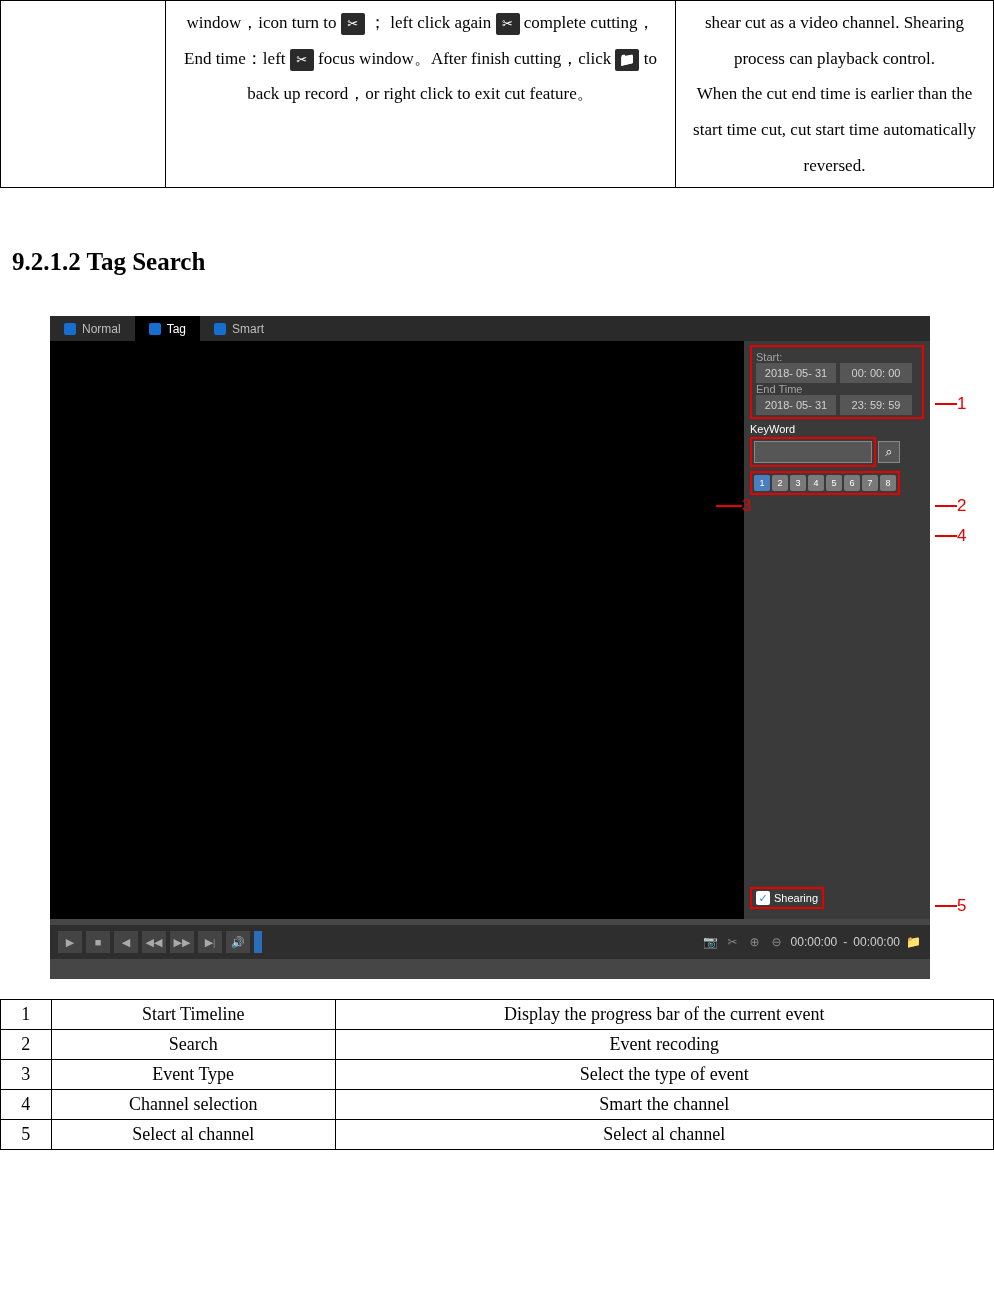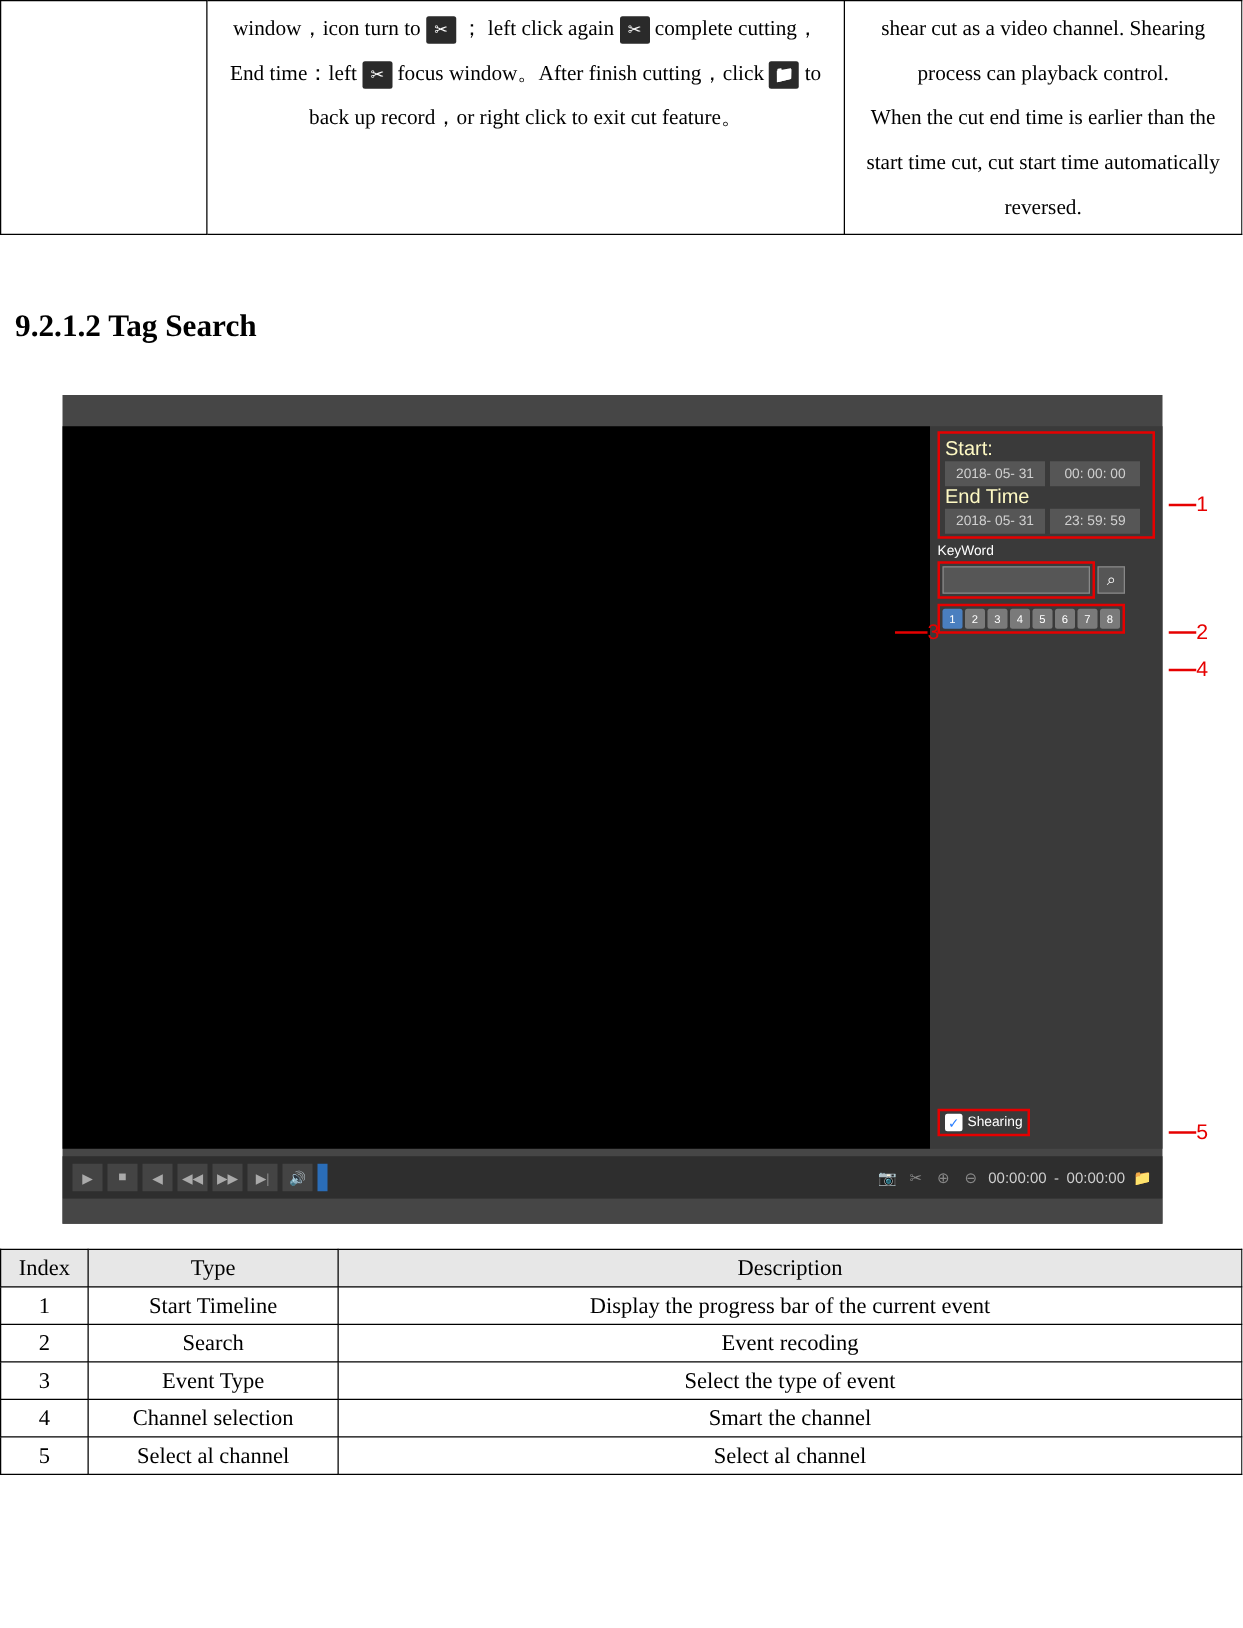--- a/index.html
+++ b/index.html
@@ -30,21 +30,21 @@
   .tab-icon { width: 12px; height: 12px; background: #146fd1; border-radius: 2px; display: inline-block; }
   .tab-icon.red { background: #146fd1; position: relative; }
   
   
   .viewport { position: absolute; top: 25px; left: 0; right: 186px; bottom: 60px; background: #000; }
   
   
   .sidebar { position: absolute; top: 25px; right: 0; bottom: 60px; width: 186px; background: #3a3a3a; padding: 4px 6px; font-family: Arial, sans-serif; }
   
   .time-block { border: 2px solid #e60000; padding: 2px 4px 4px 4px; margin-bottom: 4px; }
-  .label-sm { color: #fef9c3; font-size: 16px; padding: 2px 0; }
+  .label-sm { color: #a3a3a3; font-size: 11px; padding: 2px 0; }
   .time-row { display: flex; gap: 4px; align-items: center; height: 16px; }
   .time-input { background: #565656; color: #d0d0d0; font-size: 11px; border: none; padding: 2px 4px; height: 20px; width: 80px; text-align: center; }
   .time-input.time { width: 72px; }
   
   .keyword-label { color: #fff; font-size: 11px; margin-top: 4px; }
   .keyword-row { display: flex; align-items: center; gap: 2px; margin-top: 2px; }
   .keyword-input-wrap { border: 2px solid #e60000; padding: 2px; }
   .keyword-input { background: #565656; border: 1px solid #888; width: 118px; height: 22px; color: #fff; }
   .search-btn { width: 22px; height: 22px; background: #565656; border: 1px solid #888; color: #fff; font-size: 13px; display:flex; align-items:center; justify-content:center; cursor:pointer; }
   
@@ -102,20 +102,34 @@
 When the cut end time is earlier than the start time cut, cut start time automatically reversed.</td>
   </tr>
 </tbody>
   </table>
 
 <h2 class="section-heading">9.2.1.2 Tag Search</h2>
 
 <div class="shot-wrap">
   <div class="shot">
 
+    <div class="shot-tabs">
+      <div class="shot-tab">
+        <span class="tab-icon"></span>
+        <span>Normal</span>
+      </div>
+      <div class="shot-tab active">
+        <span class="tab-icon red"></span>
+        <span>Tag</span>
+      </div>
+      <div class="shot-tab">
+        <span class="tab-icon"></span>
+        <span>Smart</span>
+      </div>
+    </div>
 
     <div class="viewport"></div>
 
     <div class="sidebar">
       <div class="time-block">
         <div class="label-sm">Start:</div>
         <div class="time-row">
           <input class="time-input" value="2018- 05- 31" style="">
           <input class="time-input time" value="00: 00: 00" style="">
         </div>
@@ -198,25 +212,20 @@
     <span>4</span>
   </div>
   <div class="callout" style="top:580px; left:935px;">
     <div class="line" style="width:22px;"></div>
     <span>5</span>
   </div>
 </div>
 
 <table class="data-table">
   <tbody>
-      <tr>
-    <th class="c1">Index</th>
-    <th class="c2">Type</th>
-    <th>Description</th>
-  </tr>
   <tr>
     <td>1</td>
     <td>Start Timeline</td>
     <td>Display the progress bar of the current event</td>
   </tr>
   <tr>
     <td>2</td>
     <td>Search</td>
     <td>Event recoding</td>
   </tr>

